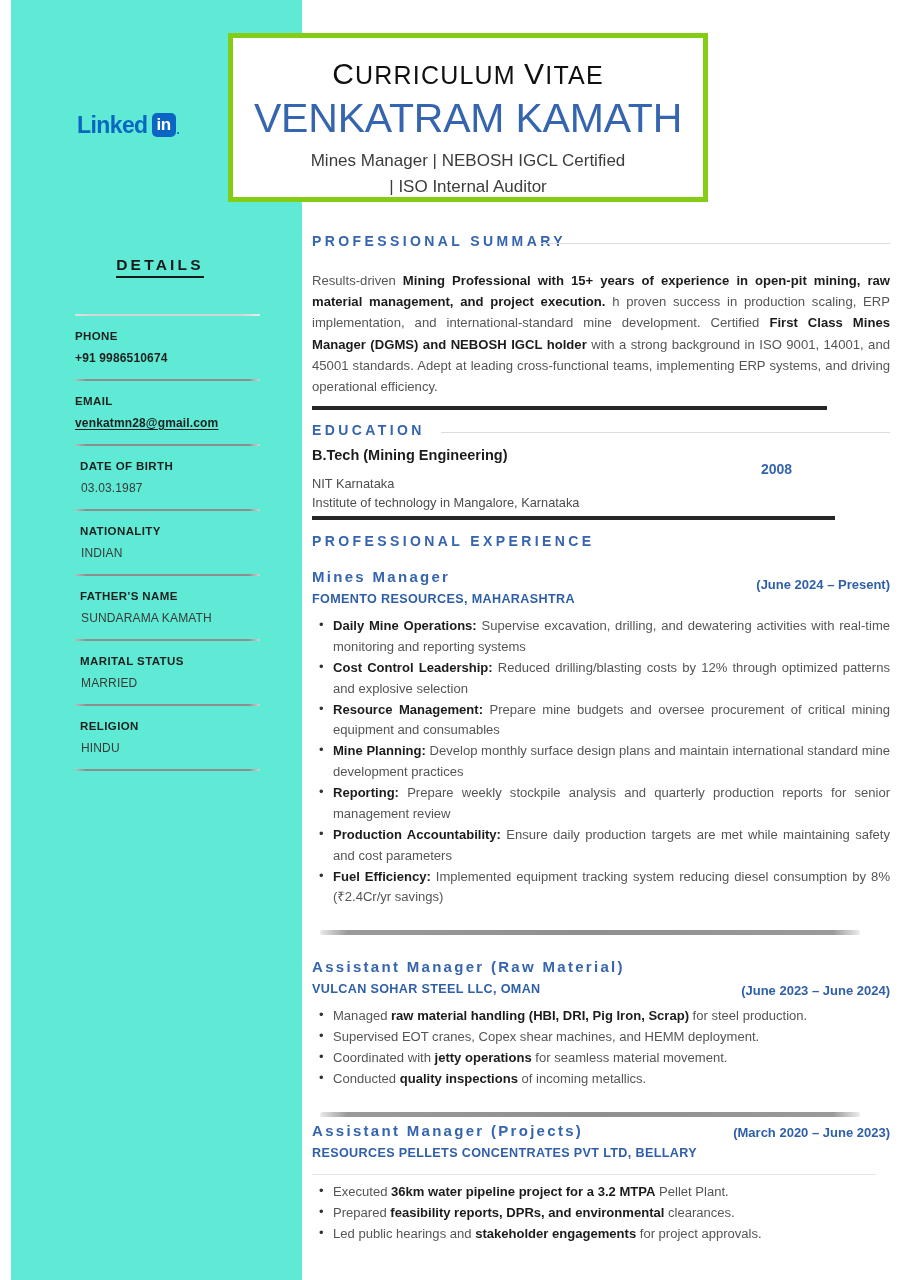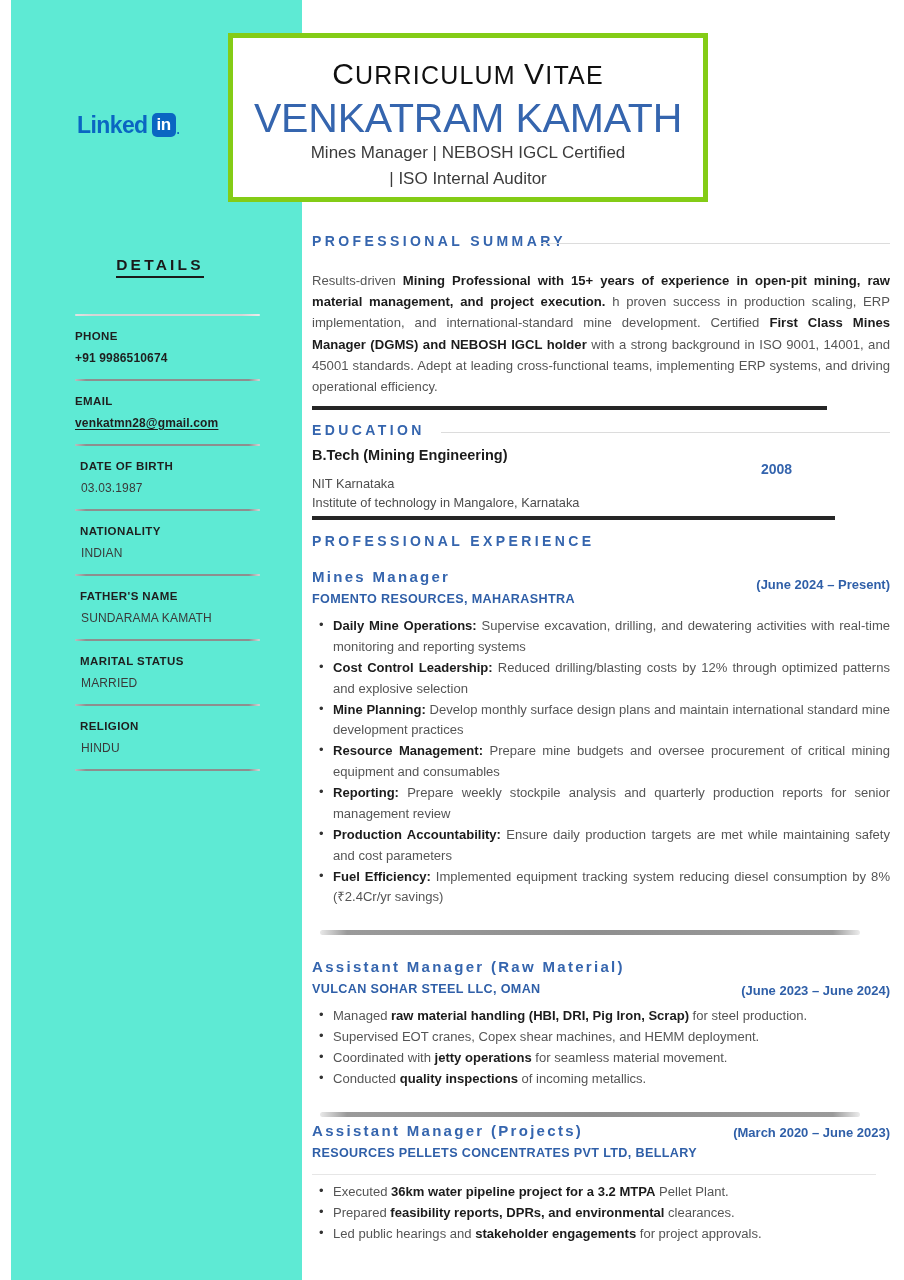--- a/index.html
+++ b/index.html
@@ -145,21 +145,21 @@
   .cv-title .cap { font-size: 30px; }
   .full-name {
     margin-top: 6px;
     font-size: 41px;
     font-weight: 400;
     letter-spacing: -0.2px;
     color: #3565ae;
     line-height: 1.05;
   }
   .subtitle {
-    margin-top: 0;
+    margin-top: 8px;
     font-size: 17px;
     color: #3c3c3c;
     line-height: 1.5;
     font-weight: 400;
   }
 
   
   .main {
     position: absolute;
     left: 291px; top: 0;
@@ -370,22 +370,22 @@
 
     <section class="job" style="top:568px;">
       <div style="position:relative;">
         <span class="job-title">Mines Manager</span>
         <span class="job-date" style="top:9px;">(June 2024 – Present)</span>
       </div>
       <div class="job-company">FOMENTO RESOURCES, MAHARASHTRA</div>
       <ul class="bullets justify" id="job0-bullets">
           <li><b>Daily Mine Operations:</b> Supervise excavation, drilling, and dewatering activities with real-time monitoring and reporting systems</li>
           <li><b>Cost Control Leadership:</b> Reduced drilling/blasting costs by 12% through optimized patterns and explosive selection</li>
+          <li><b>Resource Management:</b> Prepare mine budgets and oversee procurement of critical mining equipment and consumables</li>
           <li><b>Mine Planning:</b> Develop monthly surface design plans and maintain international standard mine development practices</li>
-          <li><b>Resource Management:</b> Prepare mine budgets and oversee procurement of critical mining equipment and consumables</li>
           <li><b>Reporting:</b> Prepare weekly stockpile analysis and quarterly production reports for senior management review</li>
           <li><b>Production Accountability:</b> Ensure daily production targets are met while maintaining safety and cost parameters</li>
           <li><b>Fuel Efficiency:</b> Implemented equipment tracking system reducing diesel consumption by 8% (₹2.4Cr/yr savings)</li>
         </ul>
     </section>
 
     <div class="gray-rule" style="left:29px; top:930px; width:540px;"></div>
 
     <section class="job" style="top:958px;">
       <div style="position:relative;">

